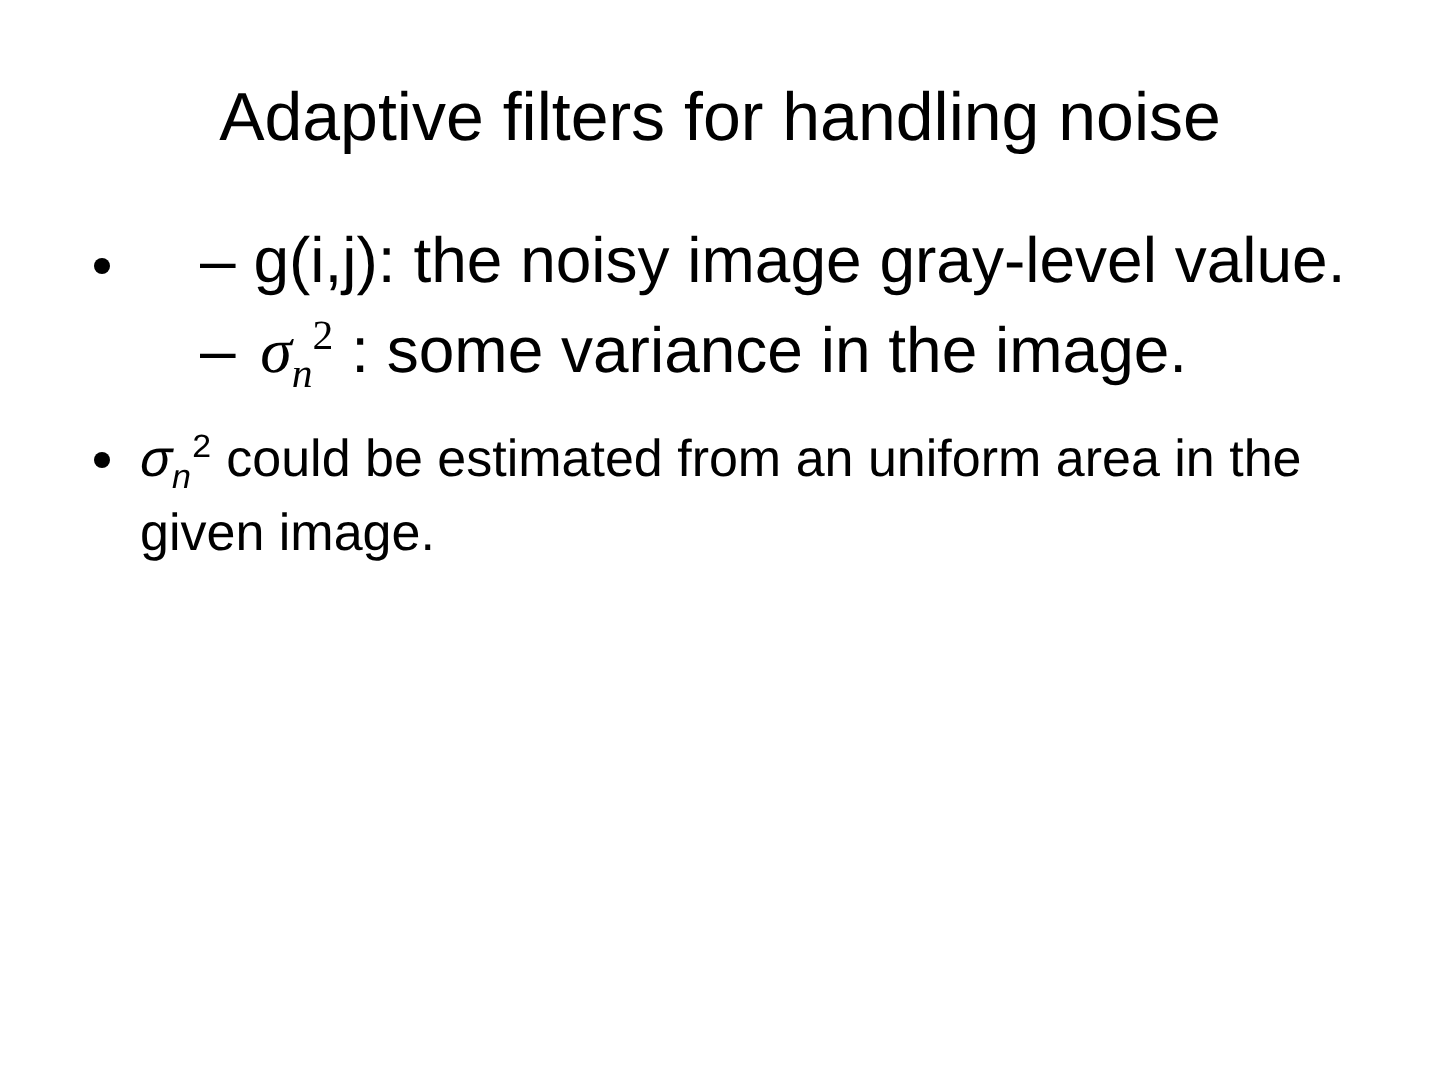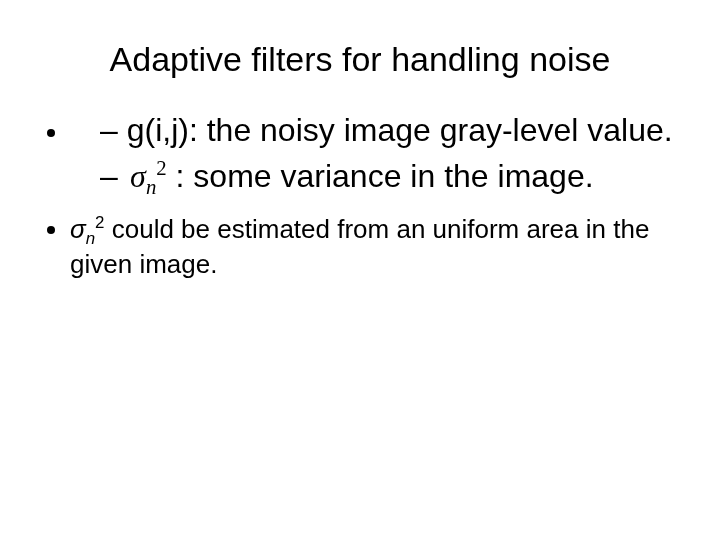--- a/index.html
+++ b/index.html
@@ -47,21 +47,21 @@
     content: "–  ";
   }
   .sym {
     font-family: "Times New Roman", Times, serif;
     font-style: italic;
     display: inline-block;
     min-width: 40px;
     text-align: right;
   }
   .sym-inline {
-    font-family: Liberation Sans, sans-serif;
+    font-family: Liberation Mono, monospace;
     font-style: italic;
     text-align: center;
   }
   sub, sup {
     font-size: 0.65em;
     font-style: italic;
   }
   sup { vertical-align: super; }
   sub { vertical-align: sub; }
   .sigma-sup { font-style: normal; }

